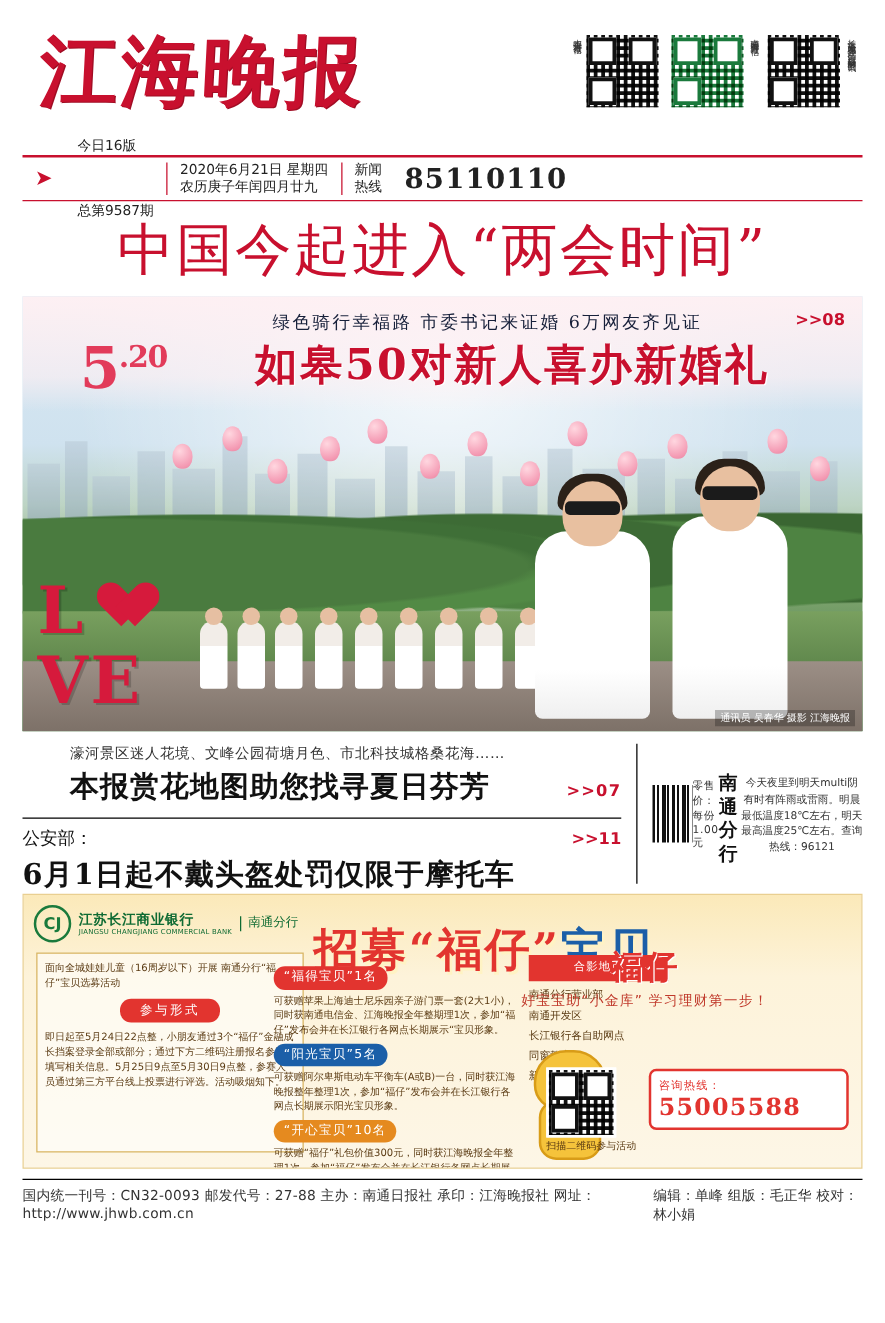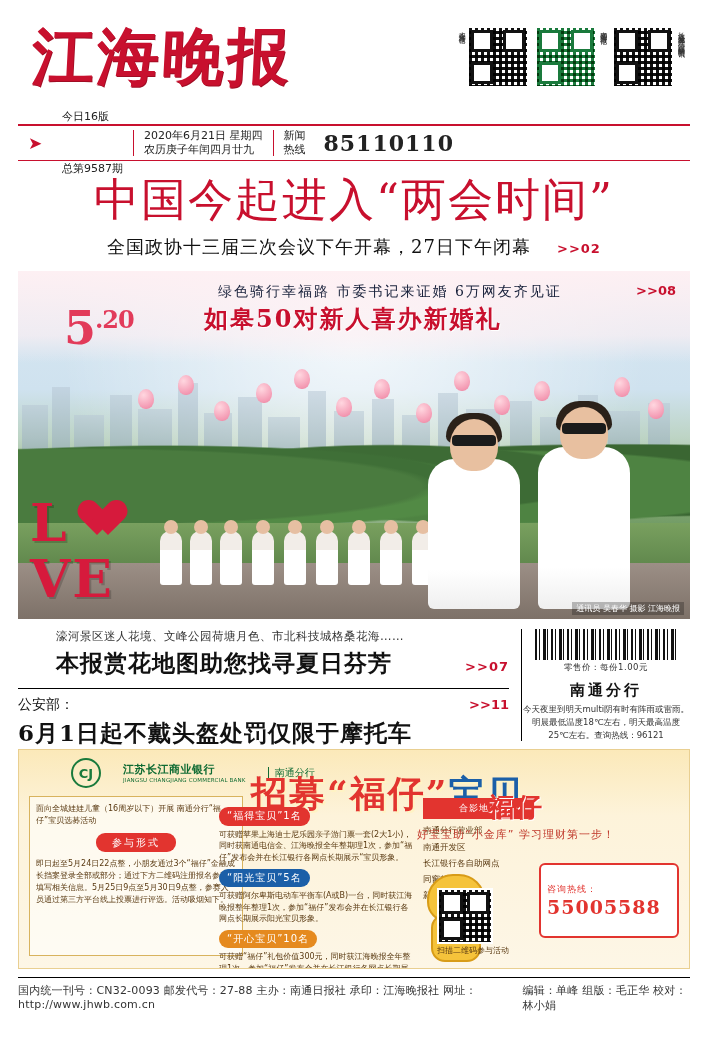--- a/index.html
+++ b/index.html
@@ -320,21 +320,21 @@
     font-size: 46px;
     color: #e23b5a;
     letter-spacing: -1px;
   }
   .ph-date sup { font-size: 24px; }
   .ph-title {
     position: absolute;
     top: 32px; left: 186px;
     font-family: "DejaVu Serif", "Liberation Serif", serif;
     font-weight: bold;
-    font-size: 24px;
+    font-size: 34px;
     color: #c8102e;
     letter-spacing: 2px;
     text-shadow: 1px 1px 0 #fff;
   }
   .photo-credit {
     position: absolute;
     right: 6px; bottom: 4px;
     font-size: 8px;
     color: #fff;
     background: rgba(0,0,0,.25);
@@ -344,22 +344,22 @@
   
   .mid {
     display: flex;
     margin-top: 10px;
     height: 112px;
   }
   .mid-left { flex: 1; padding-right: 12px; }
   .mid-right {
     width: 168px;
     border-left: 1px solid #000;
-    display: flex;
-    flex-direction: column;
+    padding-left: 12px;
+    display: flex;
     align-items: center;
   }
   .story { }
   .story-kicker {
     font-size: 11.5px;
     color: #333;
     letter-spacing: .5px;
     padding-left: 38px;
   }
   .story-head {
@@ -427,22 +427,21 @@
     height: 218px;
     background: linear-gradient(180deg, #fbe9b9 0%, #fdf3da 30%, #fdf6e6 100%);
     border: 1px solid #e9cf91;
     overflow: hidden;
   }
   .ad-bank {
     position: absolute;
     top: 8px; left: 8px;
     display: flex;
     align-items: center;
-    gap: 22px;
-    margin-left: 44px;
+    gap: 6px;
   }
   .bank-mark {
     width: 26px; height: 26px;
     border: 2px solid #1a7a3c;
     border-radius: 50%;
     color: #1a7a3c;
     font-weight: bold;
     font-size: 13px;
     display: flex; align-items: center; justify-content: center;
   }
@@ -568,25 +567,25 @@
   }
   .fz-line {
     font-size: 11px;
     color: #c0392b;
     margin-top: 2px;
     letter-spacing: 1px;
   }
   .ad-hotbox {
     position: absolute;
     right: 10px; bottom: 30px;
-    width: 140px;
+    width: 160px;
     border: 2px solid #e2342f;
     border-radius: 6px;
     background: #fff;
-    padding: 18px 6px;
+    padding: 5px 6px;
     box-sizing: border-box;
   }
   .hot-label { font-size: 9px; color: #e2342f; letter-spacing: 1px; }
   .hot-num {
     font-family: "DejaVu Serif", serif;
     font-weight: bold;
     font-size: 19px;
     color: #e2342f;
     letter-spacing: 1px;
   }
@@ -652,24 +651,20 @@
     </div>
     <div class="info-cell">
       <span>新闻</span>
       <span>热线</span>
     </div>
     <div class="hotline-num">85110110</div>
   </div>
 
   <div class="headline-wrap">
     <div class="headline">中国今起进入“两会时间”</div>
-    <div class="subline">
-      <span>全国政协十三届三次会议下午开幕，27日下午闭幕</span>
-      <span class="jump">&gt;&gt;02</span>
-    </div>
   </div>
 
   <div class="photo">
     <div class="sky-haze"></div>
     <div class="skyline">
       <div class="bld" style="left:4px;  width:26px; height:48px;"></div>
       <div class="bld" style="left:34px; width:18px; height:66px;"></div>
       <div class="bld" style="left:56px; width:30px; height:38px;"></div>
       <div class="bld" style="left:92px; width:22px; height:58px;"></div>
       <div class="bld" style="left:120px;width:34px; height:44px;"></div>

